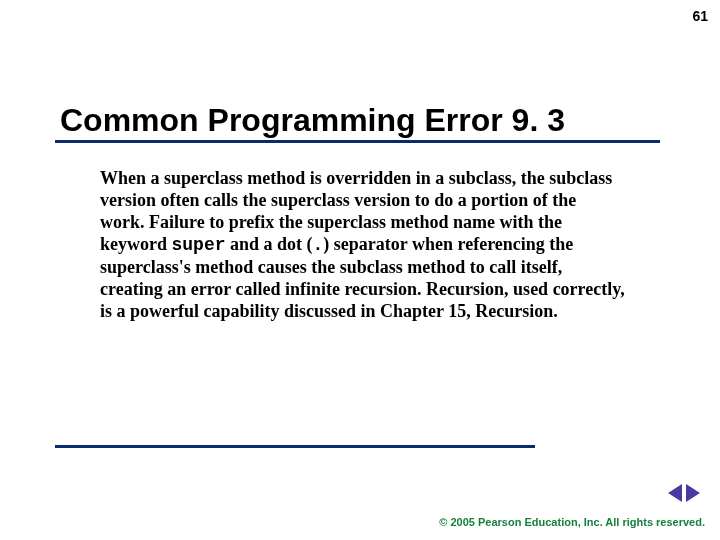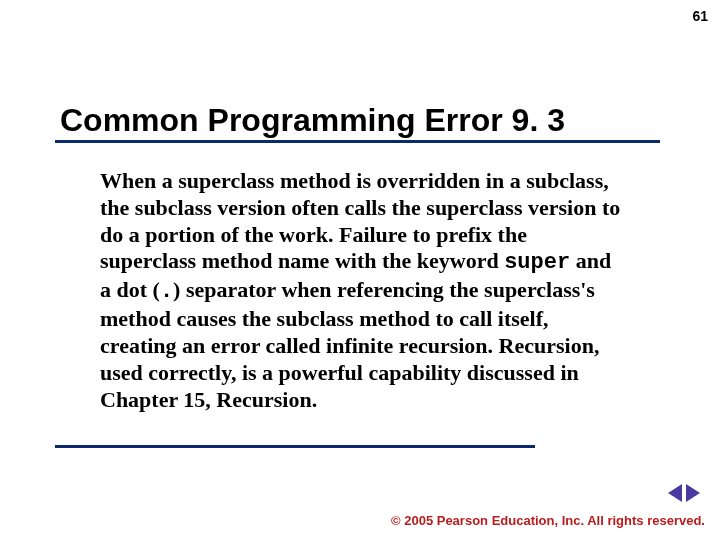--- a/index.html
+++ b/index.html
@@ -36,21 +36,21 @@
     width: 605px;
     height: 3px;
     background: #0a2a6b;
   }
   .body-text {
     position: absolute;
     top: 168px;
     left: 100px;
     width: 525px;
     font-family: "Times New Roman", Times, serif;
-    font-size: 22px;
+    font-size: 18px;
     line-height: 1.22;
     color: #000;
     font-weight: bold;
   }
   .body-text .kw-super {
     font-family: "Courier New", Courier, monospace;
     font-weight: bold;
   }
   .body-text .kw-dot {
     font-family: "Courier New", Courier, monospace;
@@ -83,22 +83,22 @@
   }
   .nav-next {
     border-top: 9px solid transparent;
     border-bottom: 9px solid transparent;
     border-left: 14px solid #4a3aa0;
   }
   .footer {
     position: absolute;
     bottom: 12px;
     right: 15px;
-    font-size: 13px;
-    color: #b91c1c;
+    font-size: 11px;
+    color: #15803d;
     font-family: Arial, Helvetica, sans-serif;
   }
 </style>
 </head>
 <body>
 
 <div class="page-number">61</div>
 
 <div class="title">Common Programming Error 9. 3</div>
 <div class="title-underline"></div>

